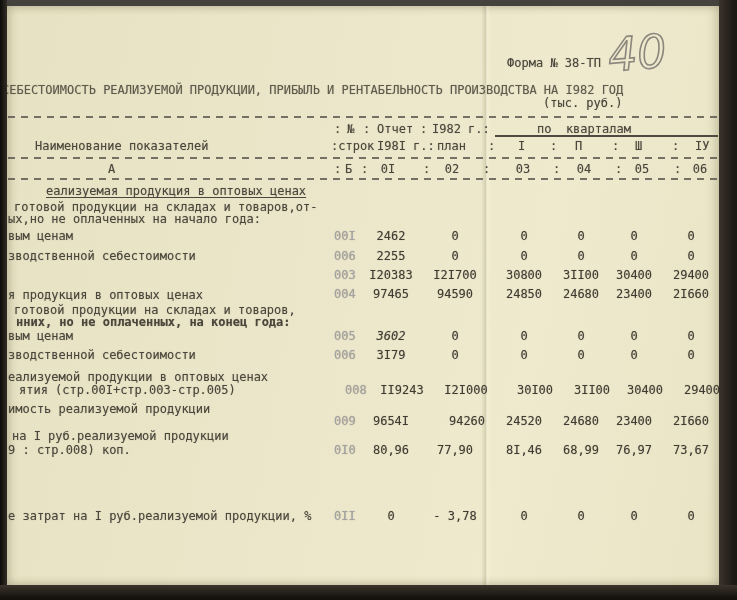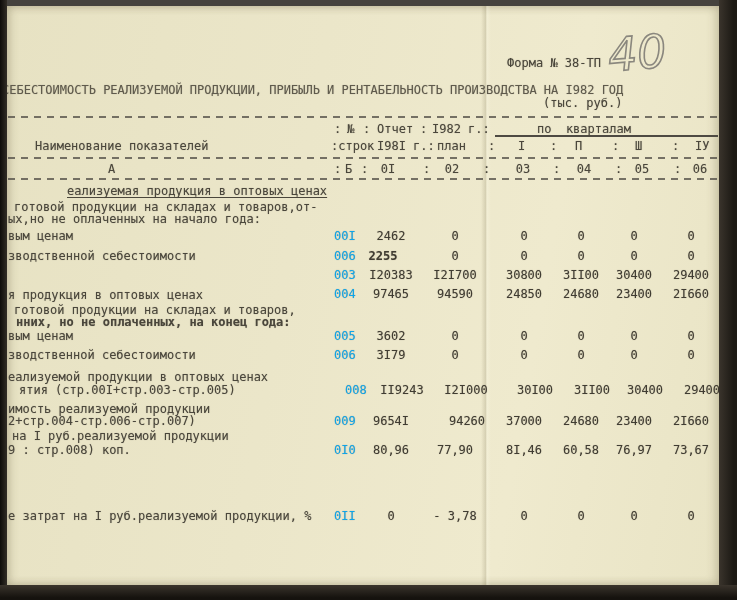--- a/index.html
+++ b/index.html
@@ -19,21 +19,21 @@
                background:linear-gradient(180deg,#3a342c,#15120e 85%);}
   .txt{position:absolute;white-space:pre;font-size:12px;line-height:13px;color:#4a463b;
        text-shadow:0 0 1px rgba(73,69,59,.4);}
   .title{color:#5f5a4c;}
   .u{text-decoration:underline;text-underline-offset:2px;}
   .dashline{position:absolute;left:8px;width:710px;height:2px;opacity:.8;
             background:repeating-linear-gradient(90deg,#56524a 0 7px,transparent 7px 13px);}
   .kline{position:absolute;left:495px;top:135px;width:223px;height:1.5px;background:#4e4a42;}
   .trow{position:absolute;left:0;top:0;width:737px;height:14px;}
   .lbl{position:absolute;white-space:pre;font-size:12px;color:#4a463b;text-shadow:0 0 1px rgba(73,69,59,.4);}
-  .code{position:absolute;left:334px;white-space:pre;font-size:12px;color:#0ea5e9;text-shadow:0 0 1px rgba(67,63,52,.4);}
+  .code{position:absolute;left:334px;white-space:pre;font-size:12px;color:#a3a3a3;text-shadow:0 0 1px rgba(67,63,52,.4);}
   .val{position:absolute;transform:translateX(-50%);white-space:pre;font-size:12px;color:#403c32;text-shadow:0 0 1px rgba(64,60,50,.4);}
   .hw{position:absolute;left:602px;top:22px;transform:rotate(-5deg);}
 </style>
 </head>
 <body>
 
 <div class="scan">
   <div class="paper"></div>
   <div class="fold"></div>
 
@@ -82,42 +82,42 @@
   <span class="txt" style="left:523px;top:163px;transform:translateX(-50%)">03</span>
   <span class="txt" style="left:553px;top:163px">:</span>
   <span class="txt" style="left:584px;top:163px;transform:translateX(-50%)">04</span>
   <span class="txt" style="left:615px;top:163px">:</span>
   <span class="txt" style="left:642px;top:163px;transform:translateX(-50%)">05</span>
   <span class="txt" style="left:674px;top:163px">:</span>
   <span class="txt" style="left:700px;top:163px;transform:translateX(-50%)">06</span>
 
   <div id="table-body">
       <div class="trow" style="top: 184px;">
-        <span class="lbl u" style="left: 24px; padding-left: 43px;">еализуемая продукция в оптовых ценах</span>
+        <span class="lbl u" style="left: 3px; padding-left: 43px;">еализуемая продукция в оптовых ценах</span>
       </div>
       <div class="trow" style="top: 200px;">
         <span class="lbl" style="left: 14px;">готовой продукции на складах и товаров,от-</span>
       </div>
       <div class="trow" style="top: 212px;">
         <span class="lbl" style="left: 8px;">ых,но не оплаченных на начало года:</span>
       </div>
       <div class="trow" style="top: 229px;">
         <span class="lbl" style="left: 8px;">вым ценам</span>
         <span class="code">00I</span>
         <span class="val" style="left: 391px;">2462</span>
         <span class="val" style="left: 455px;">0</span>
         <span class="val" style="left: 524px;">0</span>
         <span class="val" style="left: 581px;">0</span>
         <span class="val" style="left: 634px;">0</span>
         <span class="val" style="left: 691px;">0</span>
       </div>
       <div class="trow" style="top: 249px;">
         <span class="lbl" style="left: 8px;">зводственной себестоимости</span>
         <span class="code">006</span>
-        <span class="val" style="left: 383px; font-weight: bold;">2255</span>
+        <span class="val" style="left: 391px;">2255</span>
         <span class="val" style="left: 455px;">0</span>
         <span class="val" style="left: 524px;">0</span>
         <span class="val" style="left: 581px;">0</span>
         <span class="val" style="left: 634px;">0</span>
         <span class="val" style="left: 691px;">0</span>
       </div>
       <div class="trow" style="top: 268px;">
         <span class="lbl" style="left: 8px; margin-top: 20px;">я продукция в оптовых ценах</span>
         <span class="code">003</span>
         <span class="val" style="left: 391px;">I20383</span>
@@ -138,21 +138,21 @@
       </div>
       <div class="trow" style="top: 303px;">
         <span class="lbl" style="left: 14px;">готовой продукции на складах и товаров,</span>
       </div>
       <div class="trow" style="top: 315px;">
         <span class="lbl" style="left: 16px; font-weight: bold;">нних, но не оплаченных, на конец года:</span>
       </div>
       <div class="trow" style="top: 329px;">
         <span class="lbl" style="left: 8px;">вым ценам</span>
         <span class="code">005</span>
-        <span class="val" style="left: 391px;">3602</span>
+        <span class="val" style="left: 391px; font-style: italic;">3602</span>
         <span class="val" style="left: 455px;">0</span>
         <span class="val" style="left: 524px;">0</span>
         <span class="val" style="left: 581px;">0</span>
         <span class="val" style="left: 634px;">0</span>
         <span class="val" style="left: 691px;">0</span>
       </div>
       <div class="trow" style="top: 348px;">
         <span class="lbl" style="left: 8px;">зводственной себестоимости</span>
         <span class="code">006</span>
         <span class="val" style="left: 391px;">3I79</span>
@@ -172,39 +172,38 @@
         <span class="val" style="left: 455px;">I2I000</span>
         <span class="val" style="left: 524px;">30I00</span>
         <span class="val" style="left: 581px;">3II00</span>
         <span class="val" style="left: 634px;">30400</span>
         <span class="val" style="left: 691px;">29400</span>
       </div>
       <div class="trow" style="top: 402px;">
         <span class="lbl" style="left: 8px;">имость реализуемой продукции</span>
       </div>
       <div class="trow" style="top: 414px;">
-        <span class="lbl" style="left: 8px;">2+стр.004-стр.006-стр.007)</span>
         <span class="code">009</span>
         <span class="val" style="left: 391px;">9654I</span>
         <span class="val" style="left: 455px; margin-left: 12px;">94260</span>
-        <span class="val" style="left: 524px;">37000</span>
+        <span class="val" style="left: 524px;">24520</span>
         <span class="val" style="left: 581px;">24680</span>
         <span class="val" style="left: 634px;">23400</span>
         <span class="val" style="left: 691px;">2I660</span>
       </div>
       <div class="trow" style="top: 429px;">
         <span class="lbl" style="left: 12px;">на I руб.реализуемой продукции</span>
       </div>
       <div class="trow" style="top: 443px;">
         <span class="lbl" style="left: 8px;">9 : стр.008) коп.</span>
         <span class="code">0I0</span>
         <span class="val" style="left: 391px;">80,96</span>
         <span class="val" style="left: 455px;">77,90</span>
         <span class="val" style="left: 524px;">8I,46</span>
-        <span class="val" style="left: 581px;">60,58</span>
+        <span class="val" style="left: 581px;">68,99</span>
         <span class="val" style="left: 634px;">76,97</span>
         <span class="val" style="left: 691px;">73,67</span>
       </div>
       <div class="trow" style="top: 484px; margin-top: 25px;">
         <span class="lbl" style="left: 8px;">е затрат на I руб.реализуемой продукции, %</span>
         <span class="code">0II</span>
         <span class="val" style="left: 391px;">0</span>
         <span class="val" style="left: 455px;">- 3,78</span>
         <span class="val" style="left: 524px;">0</span>
         <span class="val" style="left: 581px;">0</span>

